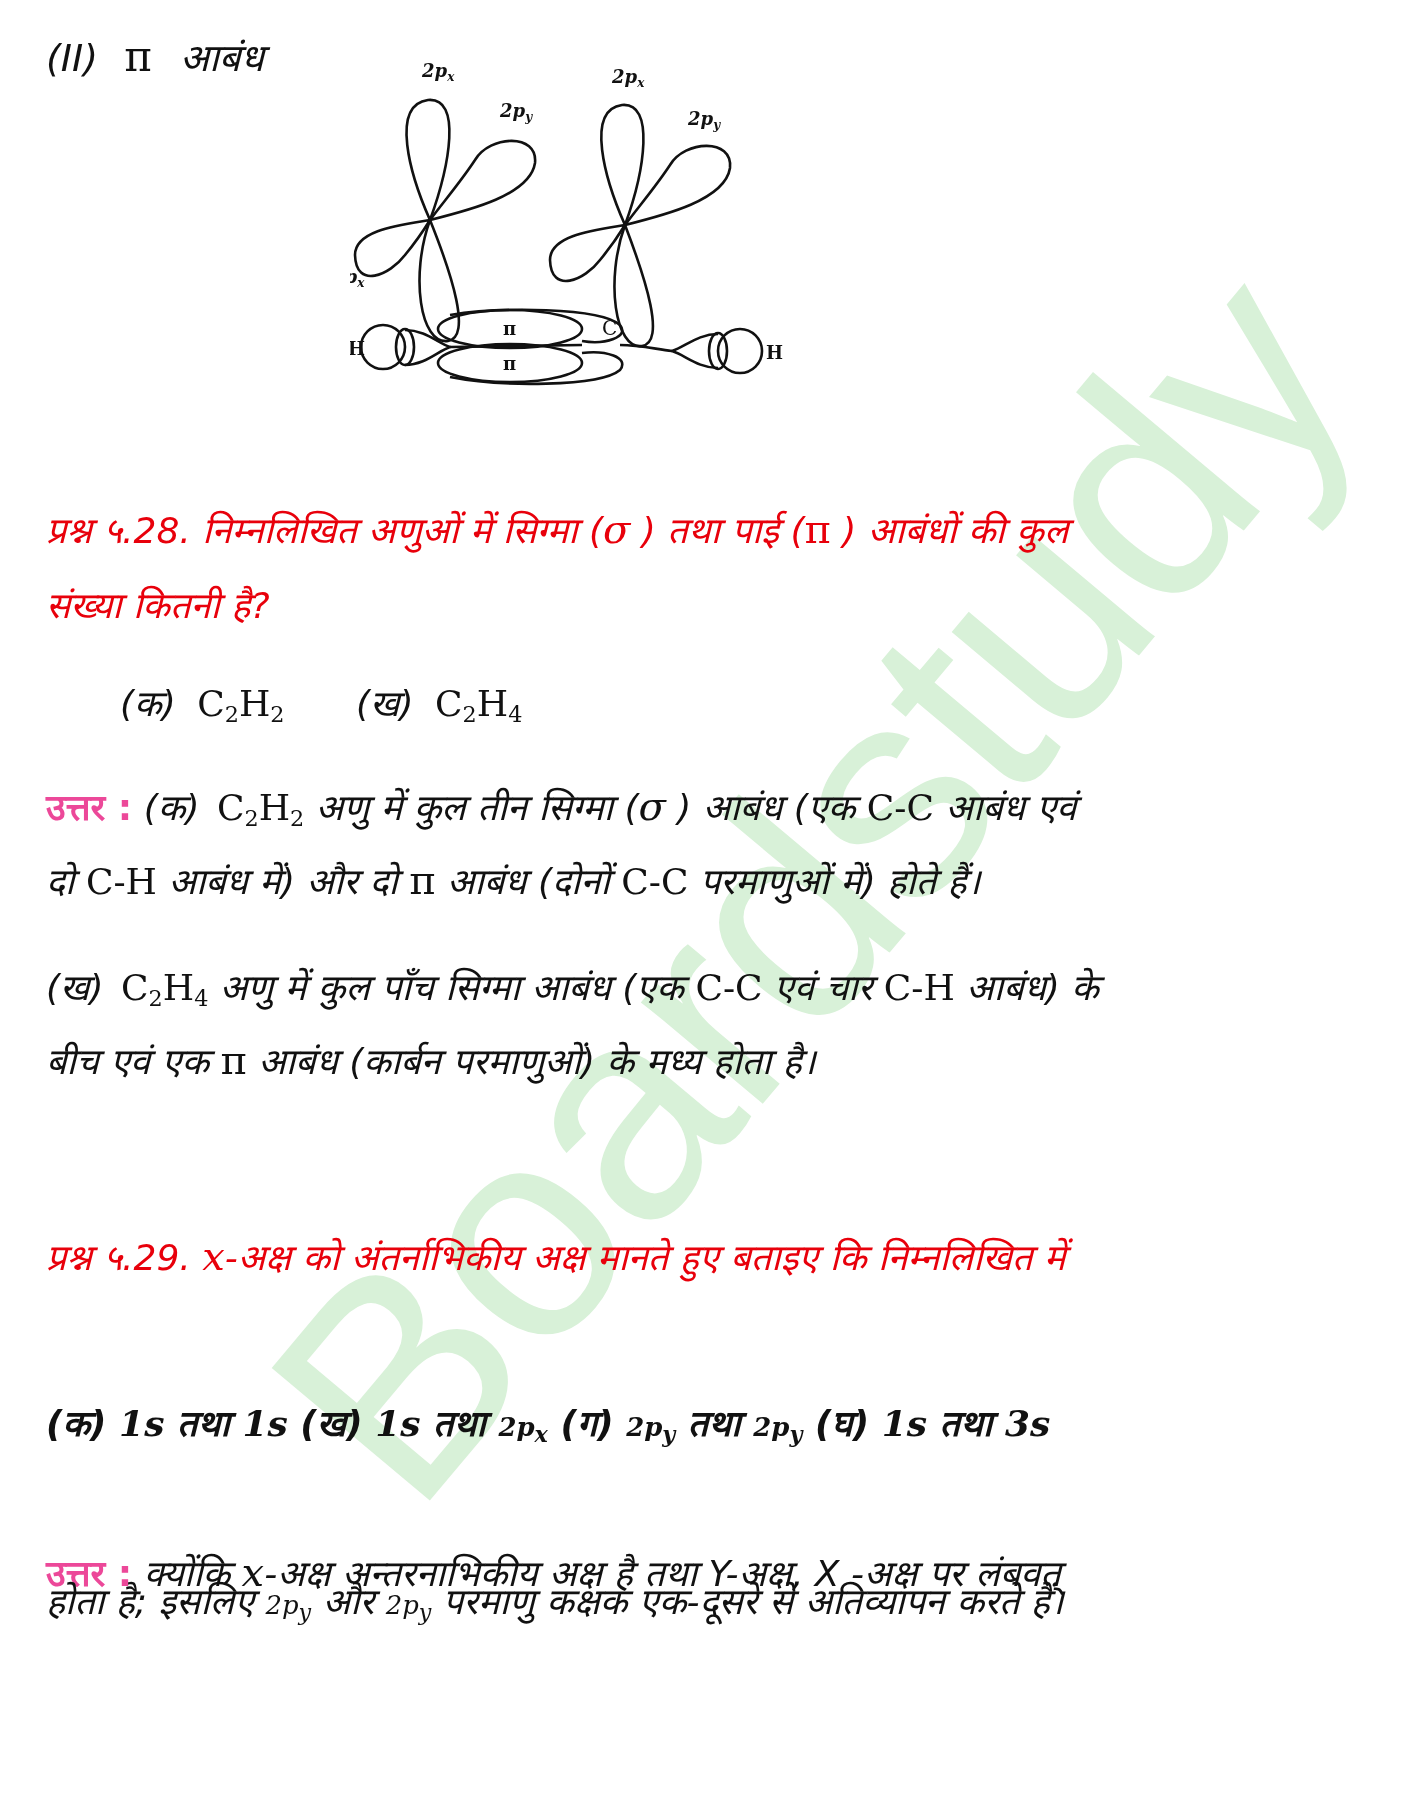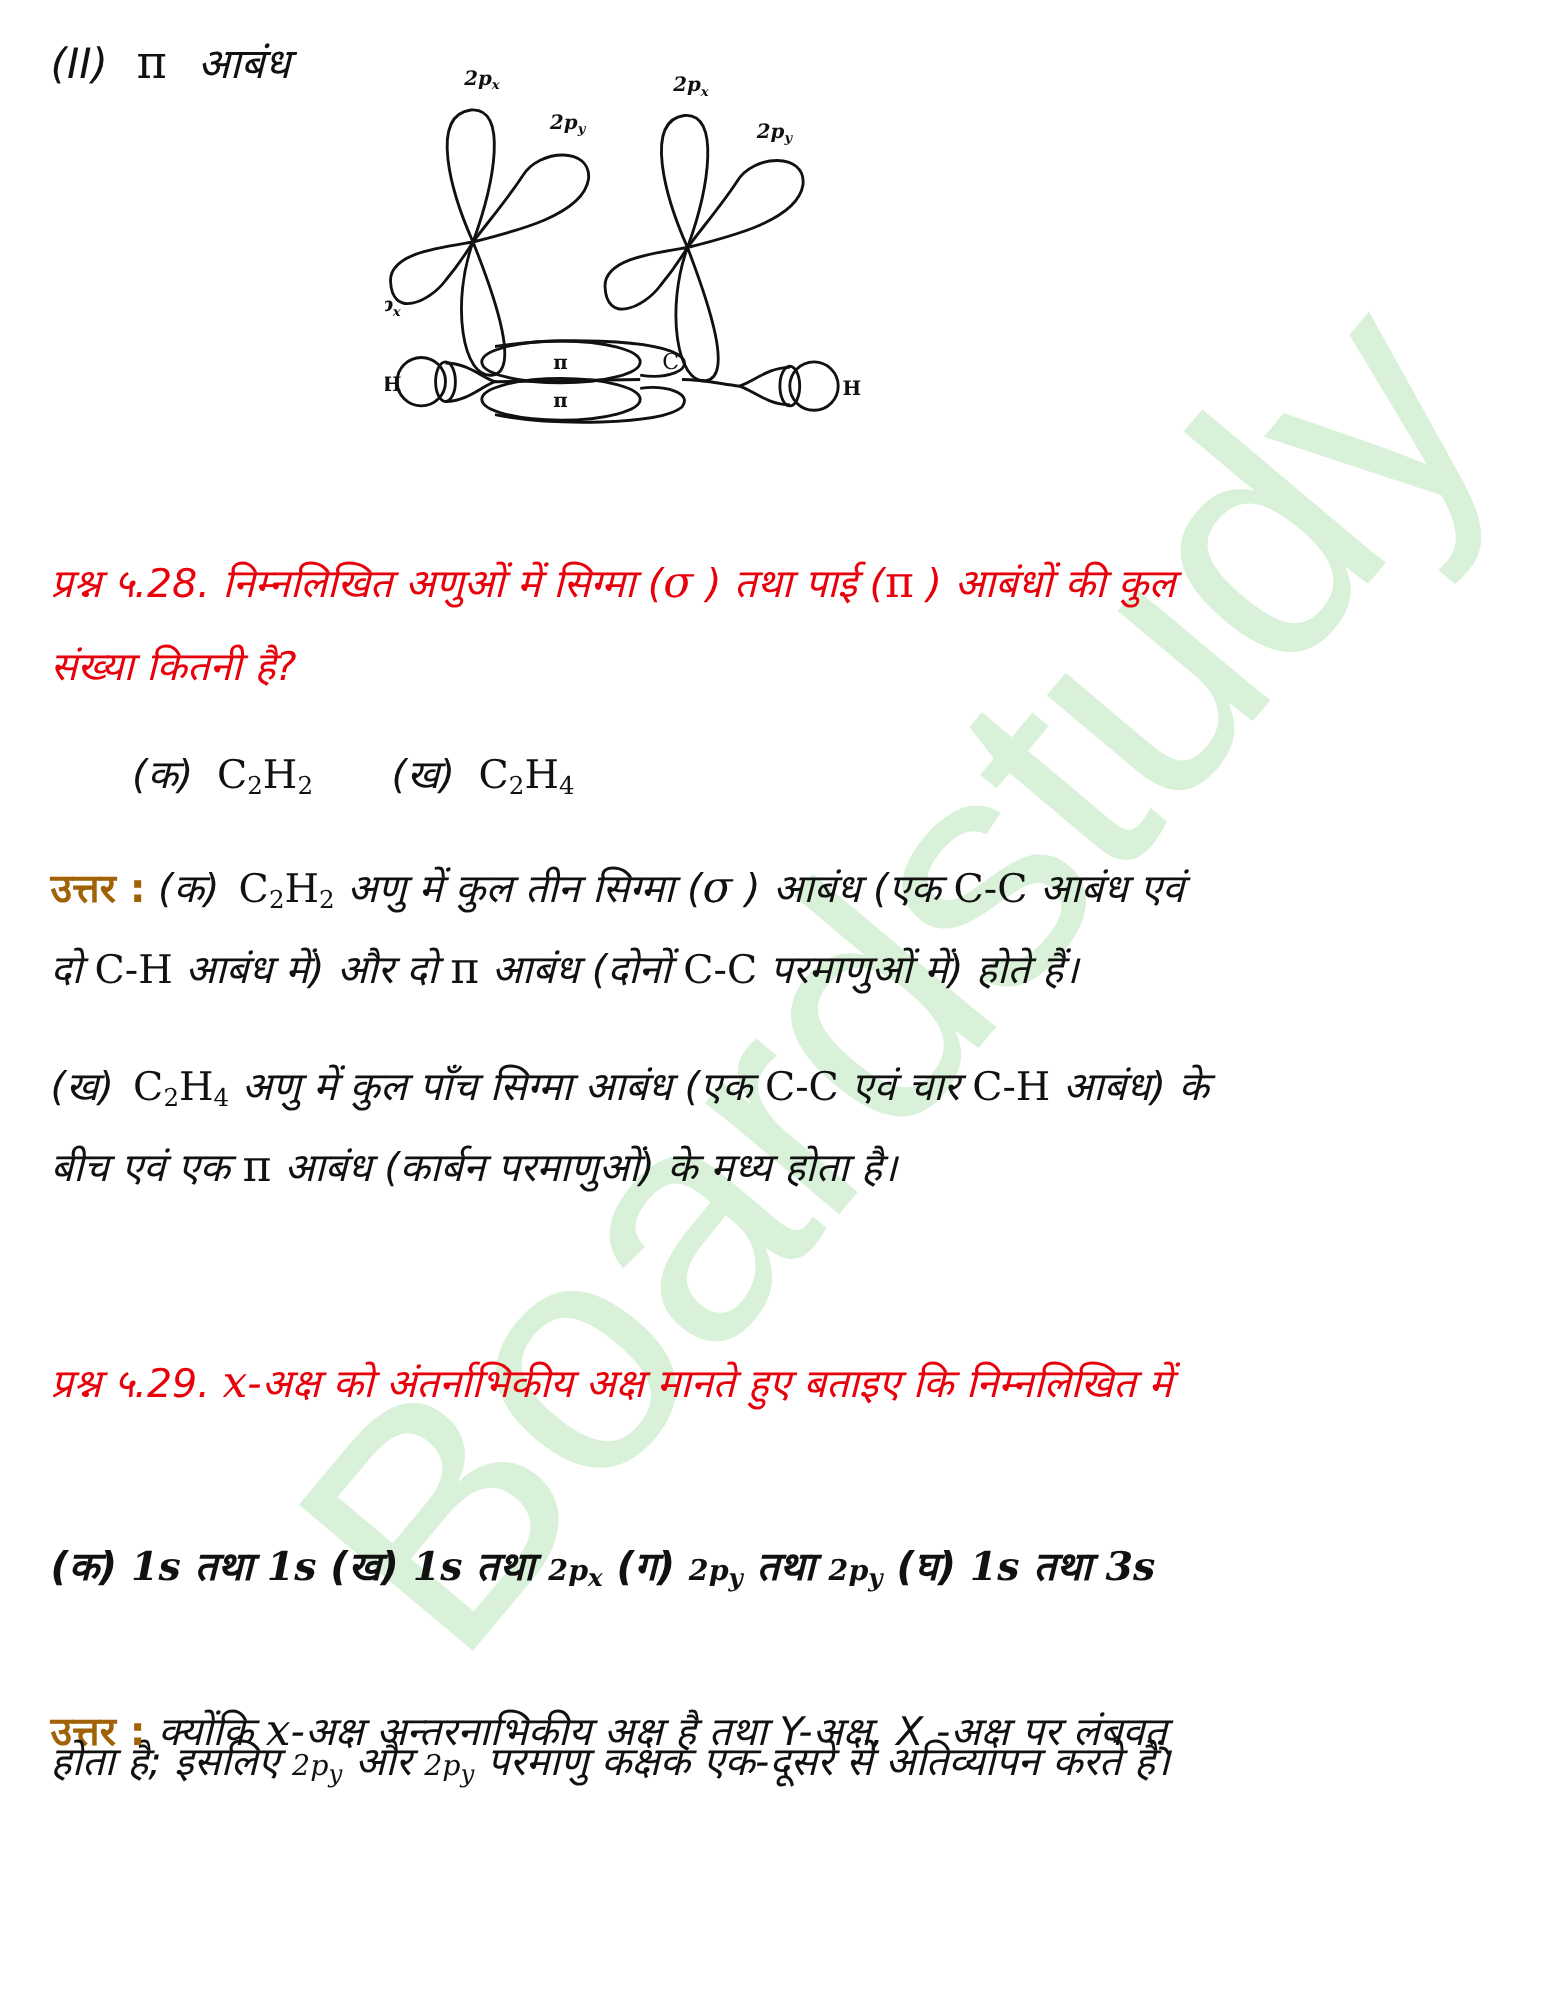--- a/index.html
+++ b/index.html
@@ -10,21 +10,21 @@
     .page { position: absolute; left: 0; top: 0; width: 1403px; height: 1815px; }
     .watermark {
       position: absolute; left: 120px; top: 820px; width: 1200px;
       font-family: "Liberation Sans", sans-serif; font-size: 300px; font-weight: 400;
       color: #d8f1d8; transform: rotate(-50deg); transform-origin: 50% 50%;
       white-space: nowrap; z-index: 0; letter-spacing: -4px; text-align: center;
       pointer-events: none;
     }
     .line { position: absolute; z-index: 1; white-space: nowrap; font-style: italic; }
     .red { color: #e8000b; }
-    .green { color: #a16207; font-weight: bold; font-style: normal; }
+    .green { color: #ec4899; font-weight: bold; font-style: normal; }
     .black { color: #111111; }
     .math {
       font-family: "DejaVu Serif", serif; font-style: normal;
     }
     .mathi {
       font-family: "DejaVu Serif", serif; font-style: italic;
     }
     .q { font-size: 36px; }
     .t { font-size: 36px; }
     .sub { font-size: 0.62em; vertical-align: -0.25em; }

